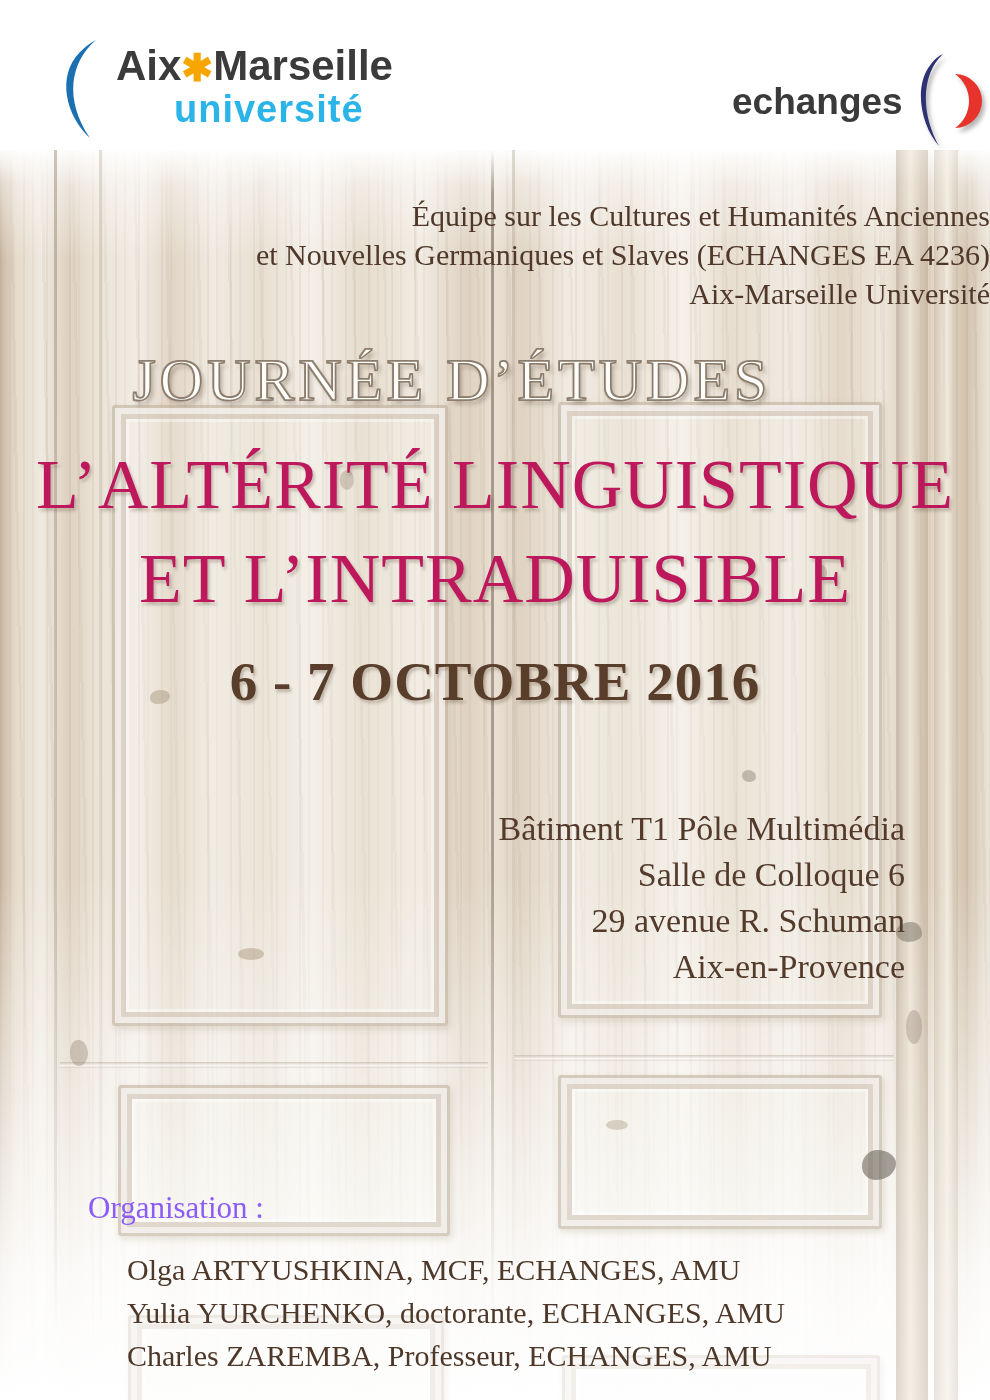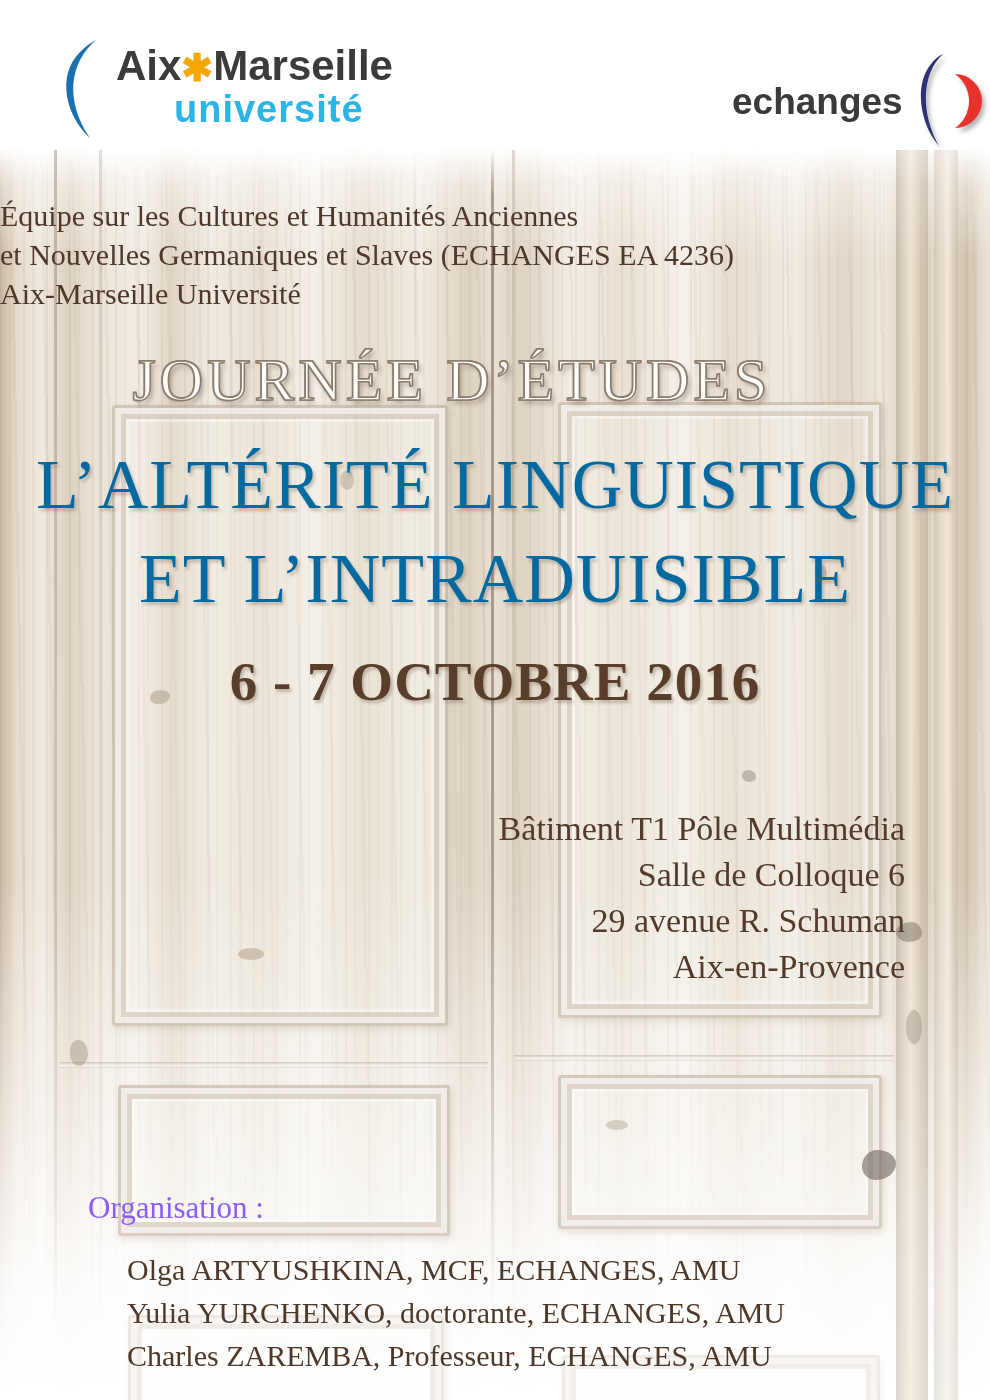--- a/index.html
+++ b/index.html
@@ -72,29 +72,29 @@
   .amu-star { color:#f7a600; font-size:38px; position:relative; top:1px; }
   .amu-line2 { position:absolute; left:118px; top:52px; font-family:"Liberation Sans", sans-serif;
     font-weight:700; font-size:38px; color:#2ab4e8; letter-spacing:1px; }
   .echanges { position:absolute; left:732px; top:52px; display:flex; align-items:center; }
   .echanges-text { font-family:"Liberation Sans", sans-serif; font-weight:700; font-size:37px;
     color:#3a3a3a; letter-spacing:0; margin-right:14px; }
   .echanges svg { filter:drop-shadow(3px 4px 2px rgba(110,110,110,.5)); }
   .amu svg { filter:none; }
 
   
-  .affiliation { position:absolute; left:0; top:196px; width:990px; text-align:left;
+  .affiliation { position:absolute; left:0; top:196px; width:990px; text-align:right;
     font-size:30px; line-height:39px; color:#4f382a; }
   .kicker { position:absolute; left:0; top:346px; width:904px; text-align:center;
     font-size:60px; letter-spacing:4px; color:#fdfdfb; font-weight:400;
     -webkit-text-stroke:1.4px #8a7b6a;
     text-shadow:-1px -1px 0 rgba(138,123,106,.7), 1px -1px 0 rgba(138,123,106,.7),
                 -1px 1px 0 rgba(138,123,106,.7), 3px 4px 4px rgba(120,105,88,.45); }
   .title { position:absolute; left:0; top:438px; width:990px; text-align:center;
-    font-size:70px; line-height:94px; color:#0369a1; letter-spacing:1px;
+    font-size:70px; line-height:94px; color:#be185d; letter-spacing:1px;
     text-shadow:2px 3px 3px rgba(90,70,50,.3); }
   .dates { position:absolute; left:0; top:650px; width:990px; text-align:center;
     font-size:55px; font-weight:700; color:#5a3e2c; letter-spacing:1px;
     text-shadow:2px 3px 3px rgba(90,70,50,.3); }
   .venue { position:absolute; right:85px; top:806px; text-align:right;
     font-size:34px; line-height:46px; color:#533a2b; }
   .org-heading { position:absolute; left:88px; top:1190px; font-size:31px; color:#8b5cf6; }
   .org-list { position:absolute; left:88px; top:1248px; font-size:30px; line-height:43px; color:#4e3829;margin-left:39px; }
 </style>
 </head>

